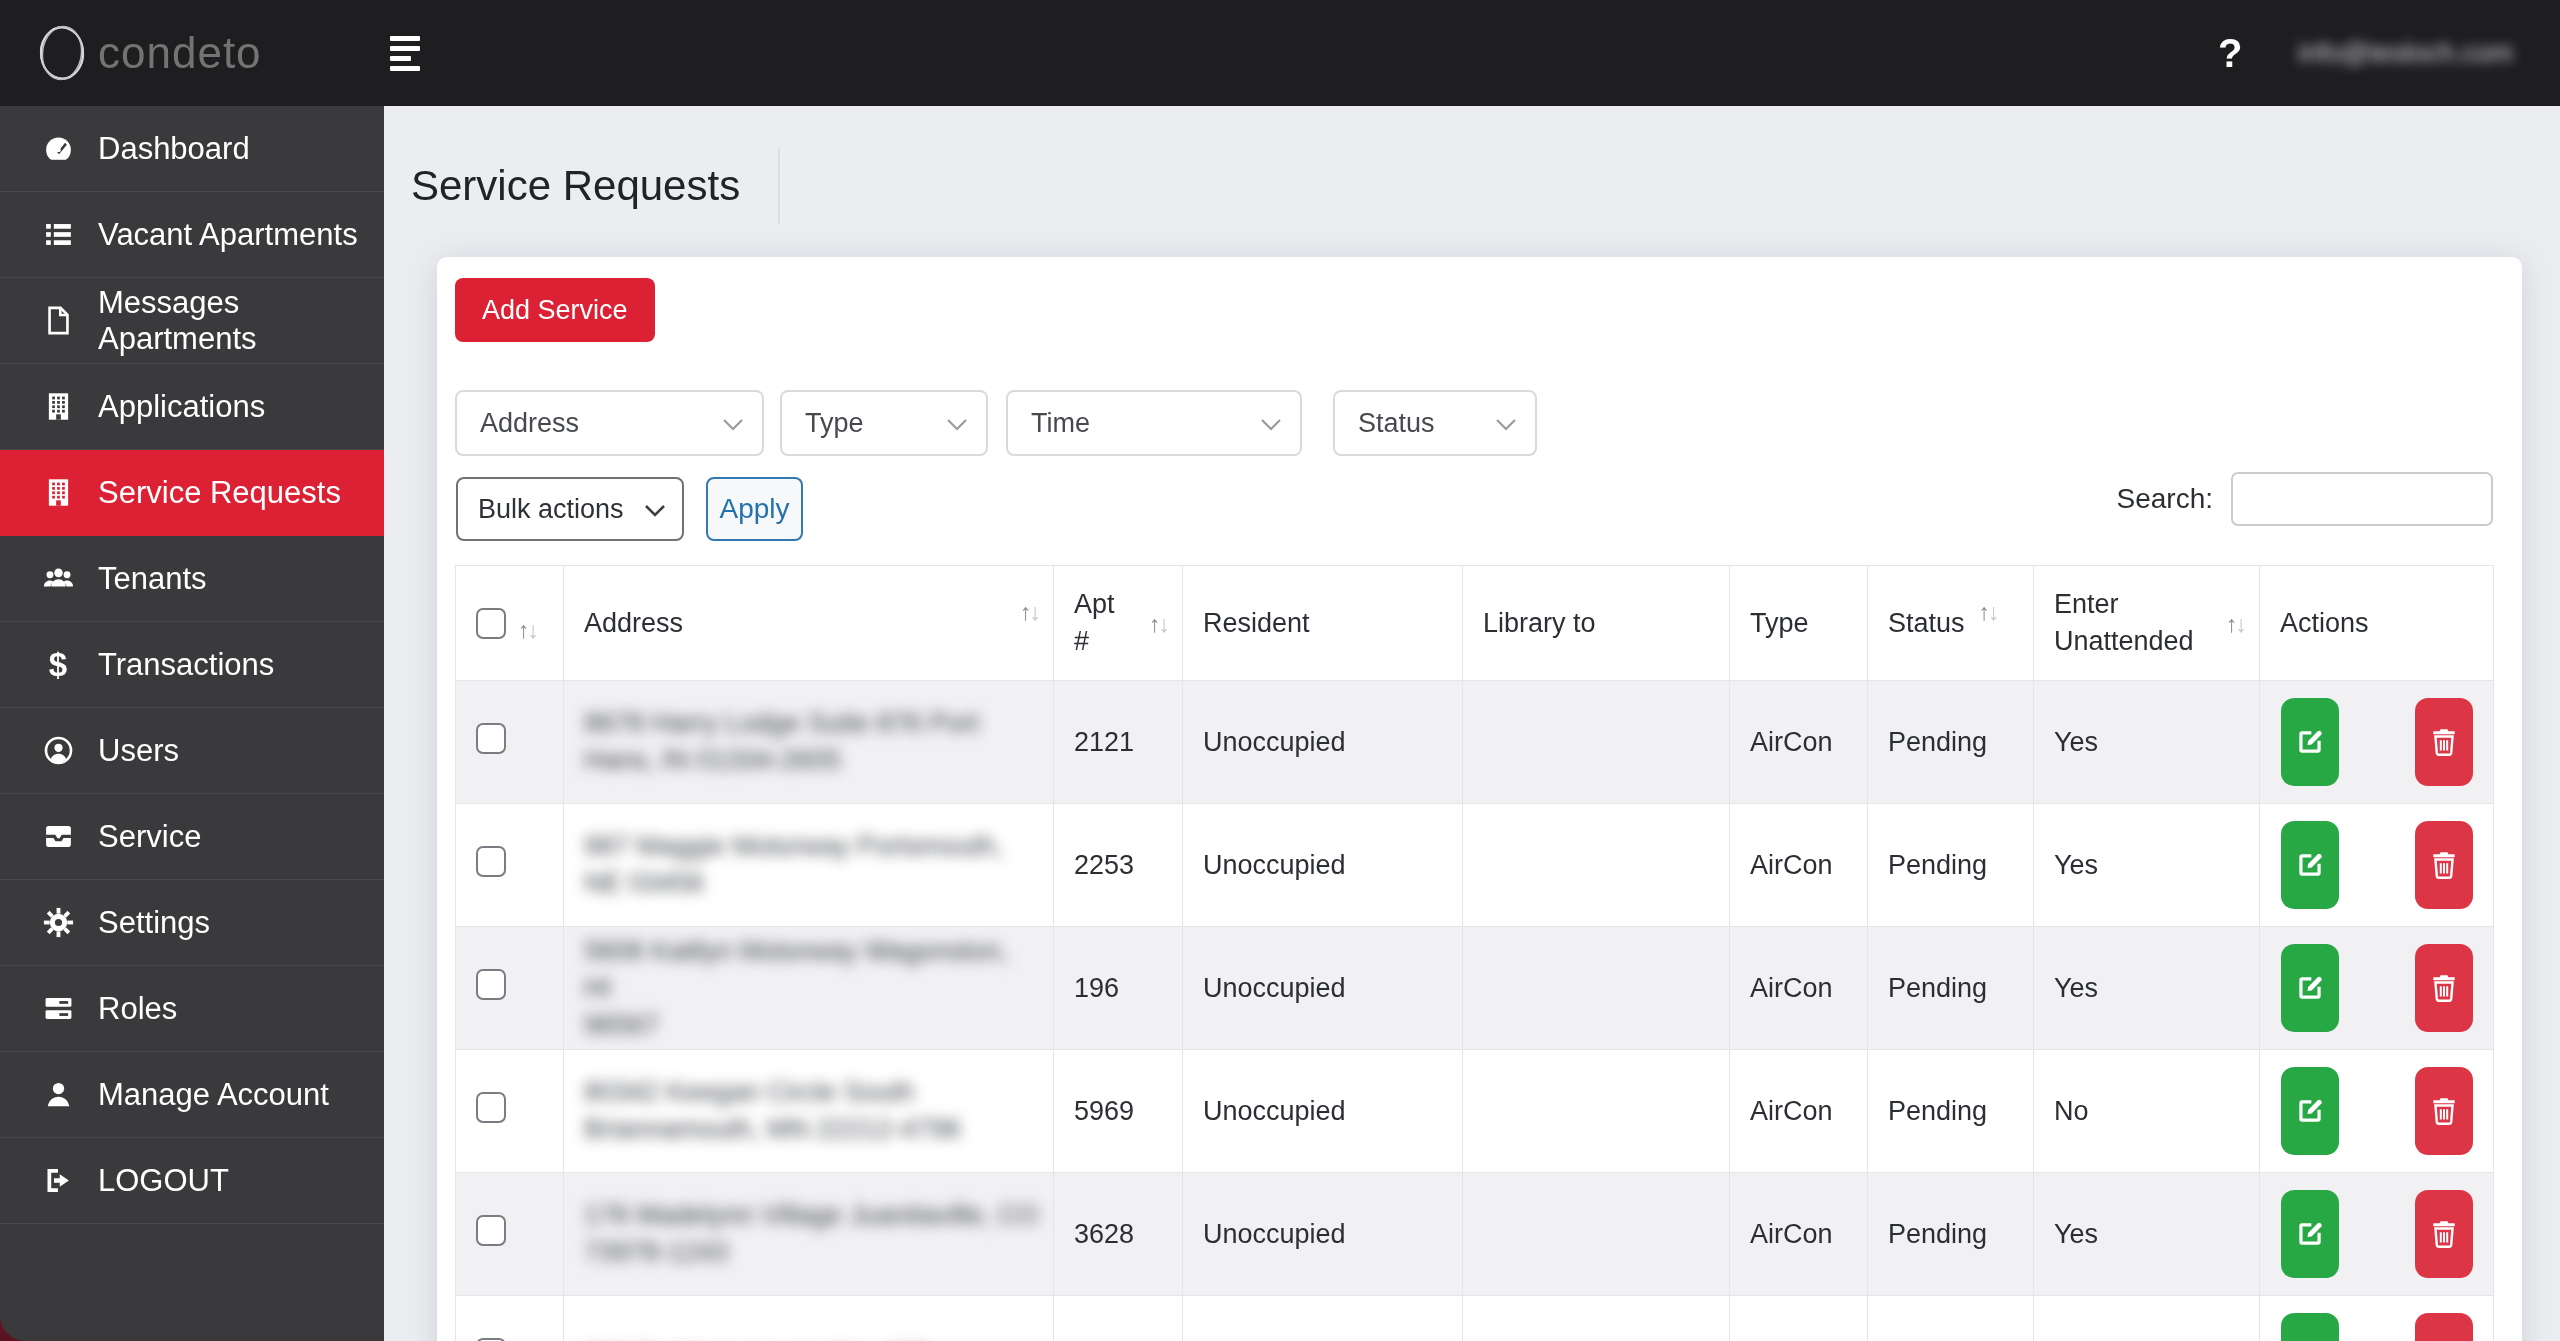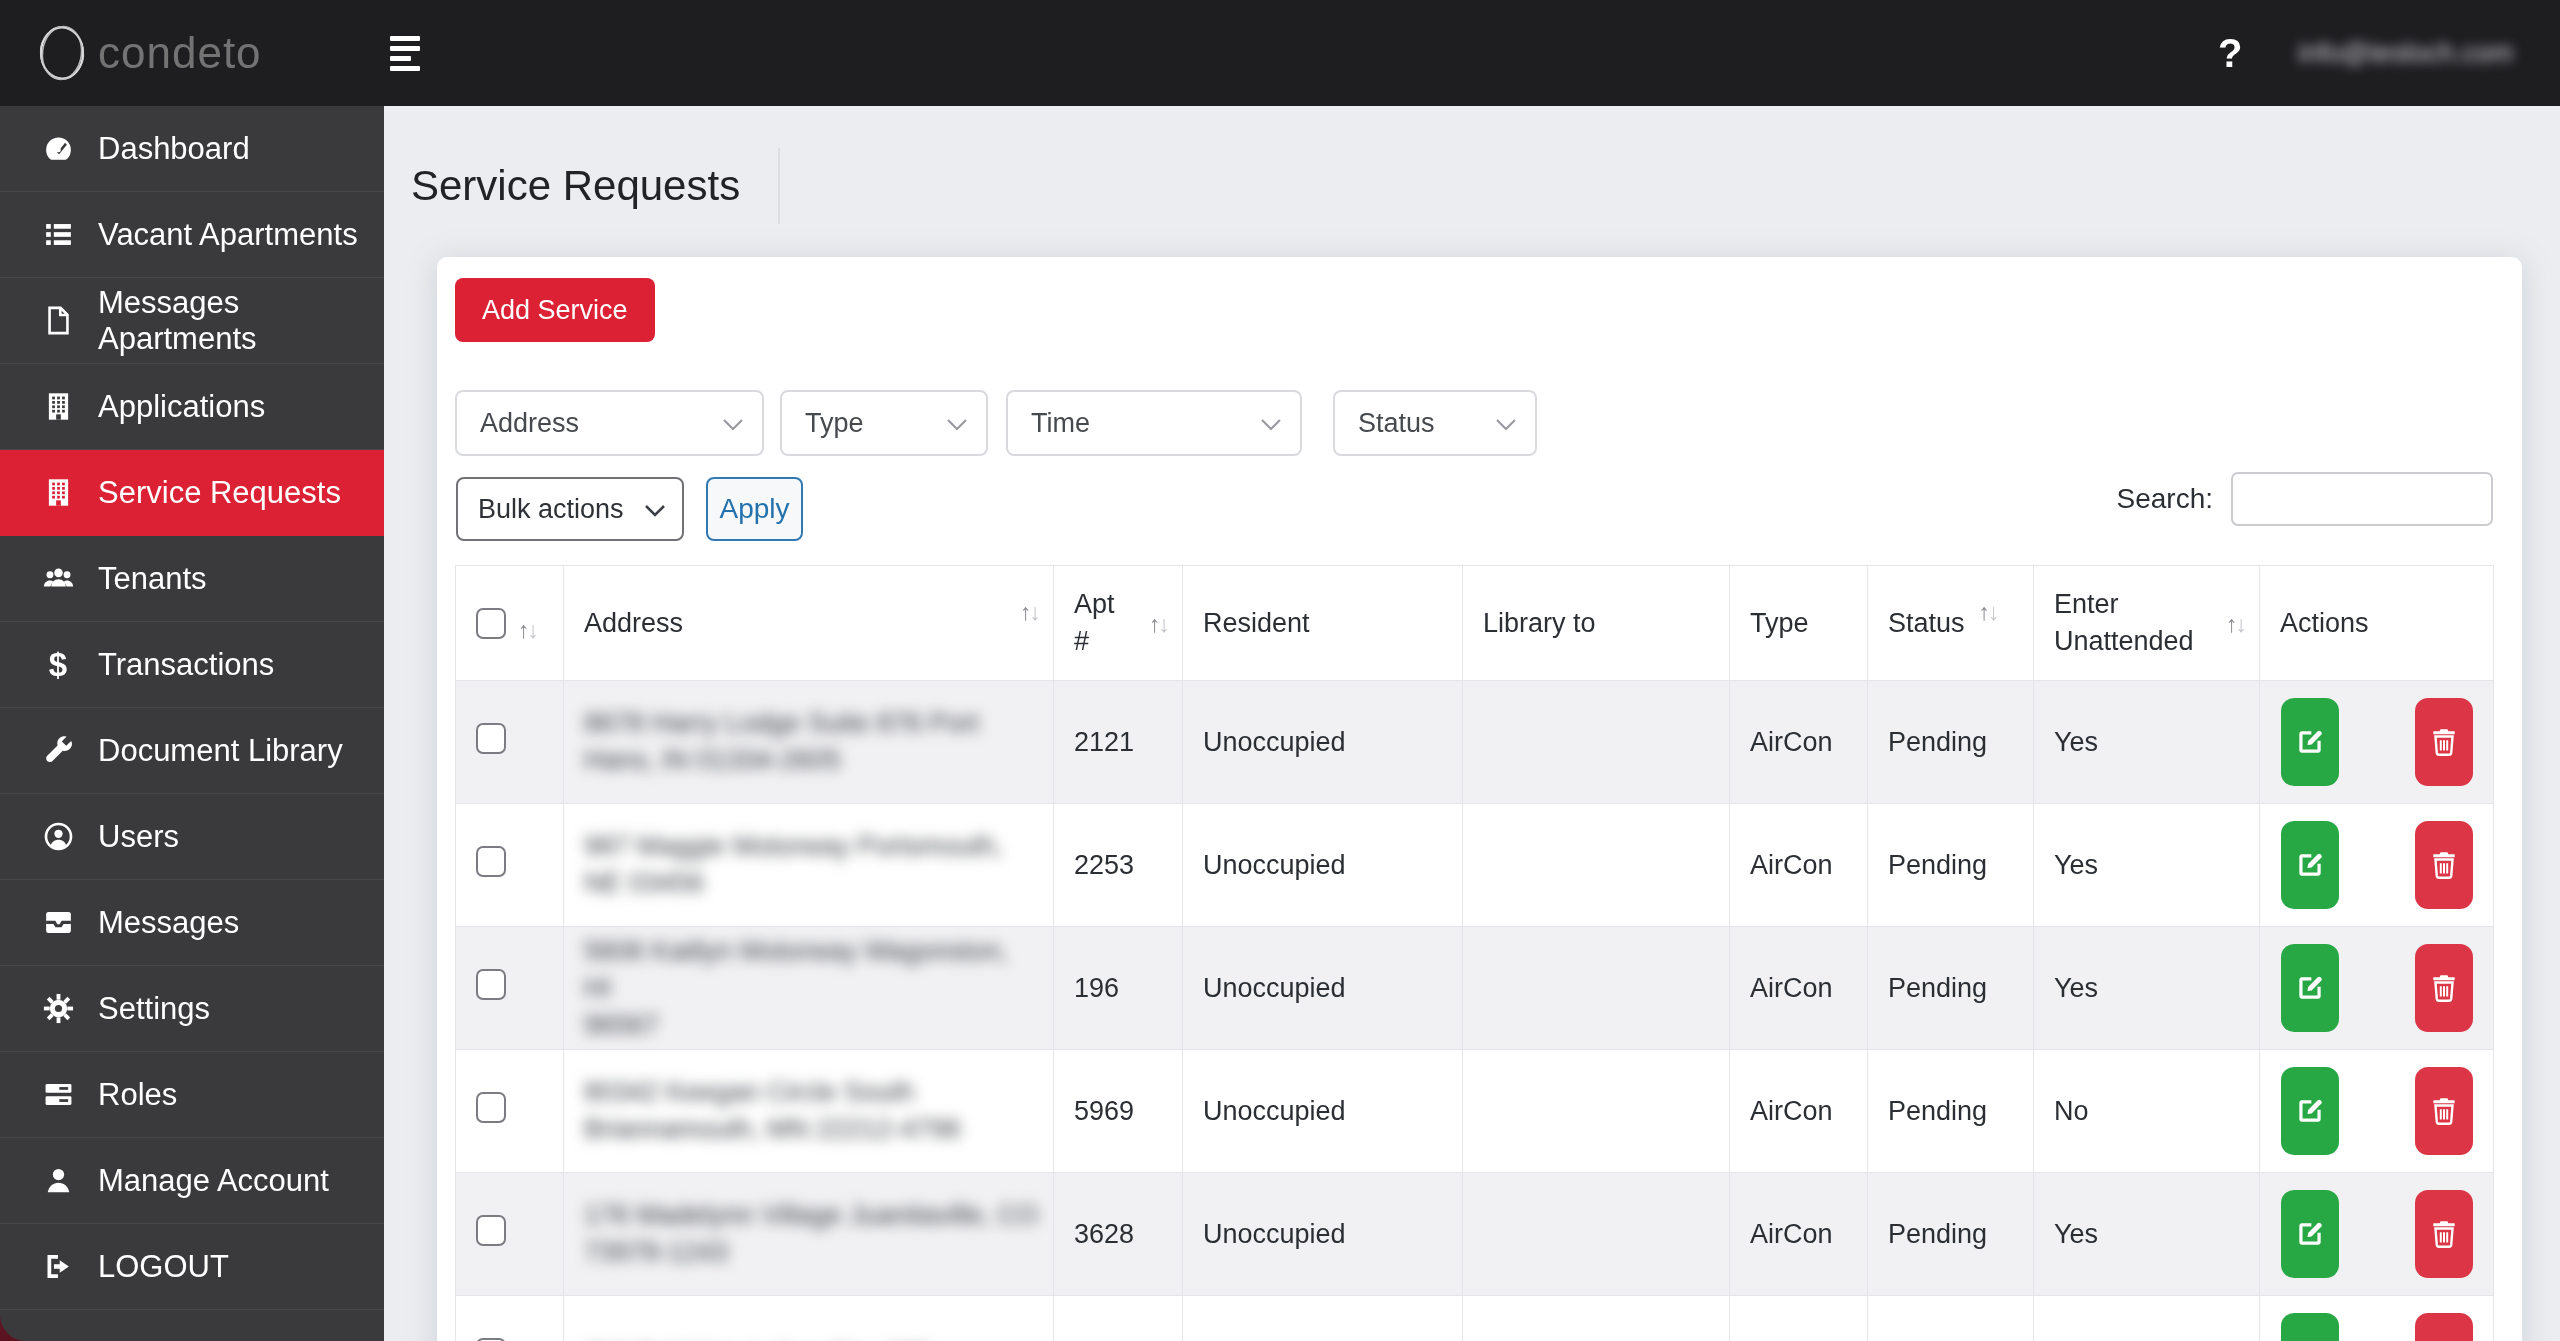--- a/index.html
+++ b/index.html
@@ -221,44 +221,36 @@
         <span class="nav-label">Tenants</span>
       </div>
       <div class="nav-item">
         <span class="nav-icon">
           <span class="glyph">$</span>
         </span>
         <span class="nav-label">Transactions</span>
       </div>
       <div class="nav-item">
         <span class="nav-icon">
-          <svg viewBox="0 0 24 24" fill="#fff">
-            <path d="M21.8 7.1c0 2.9-2.3 5.2-5.2 5.2-.5 0-1-.1-1.5-.2l-7.3 7.3a2.7 2.7 0 1 1-3.8-3.8l7.3-7.3c-.1-.5-.2-1-.2-1.5a5.2 5.2 0 0 1 6.8-5l-3.5 3.6 3.2 3.2 3.6-3.5c.4.6.6 1.3.6 2z"></path>
-          </svg>
-        </span>
-        <span class="nav-label">Document Library</span>
-      </div>
-      <div class="nav-item">
-        <span class="nav-icon">
           <svg viewBox="0 0 24 24">
             <circle cx="12" cy="12" r="9.1" fill="none" stroke="#fff" stroke-width="1.9"></circle>
             <circle cx="12" cy="10" r="3" fill="#fff"></circle>
             <path d="M6.3 18.6c.9-2.7 3.1-4.2 5.7-4.2s4.8 1.5 5.7 4.2a9.1 9.1 0 0 1-11.4 0z" fill="#fff"></path>
           </svg>
         </span>
         <span class="nav-label">Users</span>
       </div>
       <div class="nav-item">
         <span class="nav-icon">
           <svg viewBox="0 0 24 24">
             <path d="M4.6 4.4h14.8c.9 0 1.6.7 1.6 1.6v12c0 .9-.7 1.6-1.6 1.6H4.6A1.6 1.6 0 0 1 3 18V6c0-.9.7-1.6 1.6-1.6z" fill="#fff"></path>
             <path d="M3 13.1h5.3l1.5 2.4h4.4l1.5-2.4H21v-2.3h-6.7l-1.5 2.4h-1.6l-1.5-2.4H3z" fill="var(--cut)"></path>
           </svg>
         </span>
-        <span class="nav-label">Messages</span>
+        <span class="nav-label">Service</span>
       </div>
       <div class="nav-item">
         <span class="nav-icon">
           <svg viewBox="0 0 24 24" fill="#fff">
             <circle cx="12" cy="12" r="6.3"></circle>
             <g>
               <rect x="10.6" y="1.4" width="2.8" height="4.2"></rect>
               <rect x="10.6" y="18.4" width="2.8" height="4.2"></rect>
               <rect x="1.4" y="10.6" width="4.2" height="2.8"></rect>
               <rect x="18.4" y="10.6" width="4.2" height="2.8"></rect>

